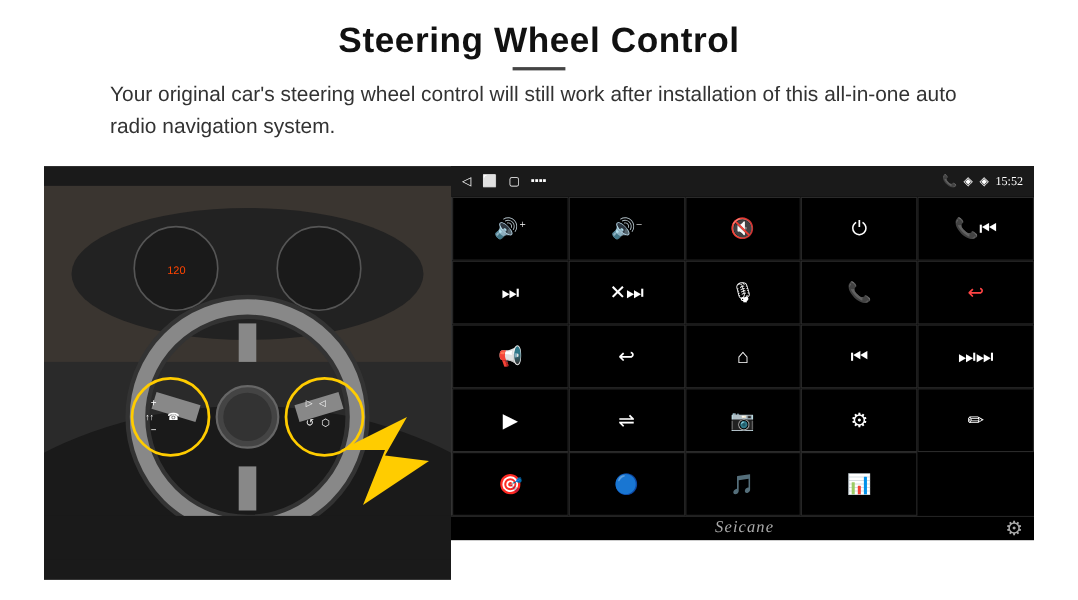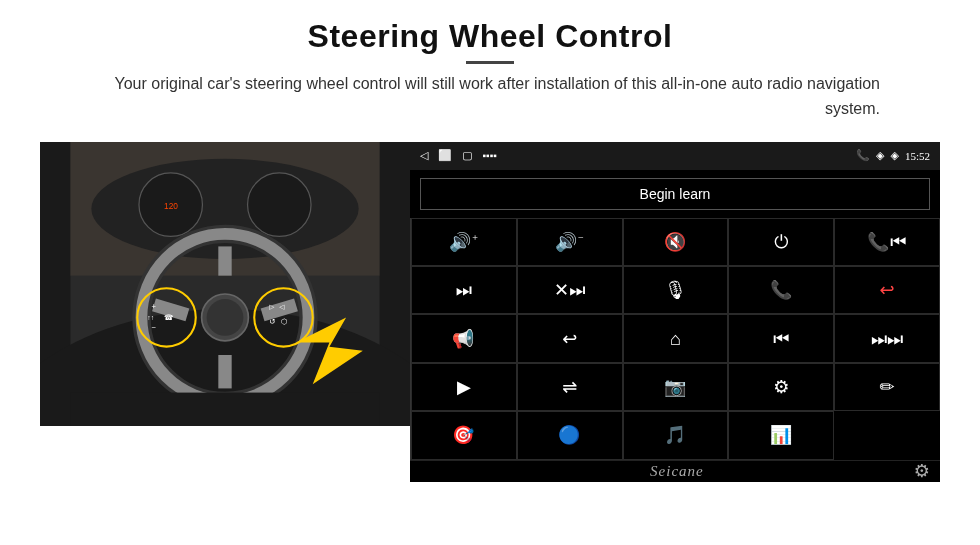--- a/index.html
+++ b/index.html
@@ -29,37 +29,37 @@
       font-family: Arial, sans-serif;
       letter-spacing: 0.5px;
     }
     .title-divider {
       width: 48px;
       height: 3px;
       background: #444;
       margin: 6px auto 8px auto;
     }
     .subtitle {
-      font-size: 16px;
+      font-size: 19px;
       color: #333;
-      text-align: right;
+      text-align: left;
       line-height: 1.55;
       max-width: 780px;
       margin-bottom: 14px;
       font-family: Arial, sans-serif;
     }
     .content-row {
       display: flex;
       width: 100%;
       gap: 0;
     }
     
     .car-image-area {
       width: 370px;
-      height: 284px;
+      height: 376px;
       position: relative;
       flex-shrink: 0;
       background: #1a1a1a;
       overflow: hidden;
     }
     
     .steering-svg {
       width: 100%;
       height: 100%;
     }
@@ -224,23 +224,20 @@
           <span style="font-size:10px;">▪▪▪▪</span>
         </div>
         <div class="status-right">
           <span>📞</span>
           <span>◈</span>
           <span>◈</span>
           <span>15:52</span>
         </div>
       </div>
 
-      <div class="begin-learn-row">
-        <button class="begin-learn-btn">Begin learn</button>
-      </div>
 
       <div class="controls-grid">
 
         <div class="ctrl-cell">
           <span class="ctrl-icon">🔊<sup style="font-size:10px;">+</sup></span>
         </div>
         <div class="ctrl-cell">
           <span class="ctrl-icon">🔊<sup style="font-size:10px;">−</sup></span>
         </div>
         <div class="ctrl-cell">

